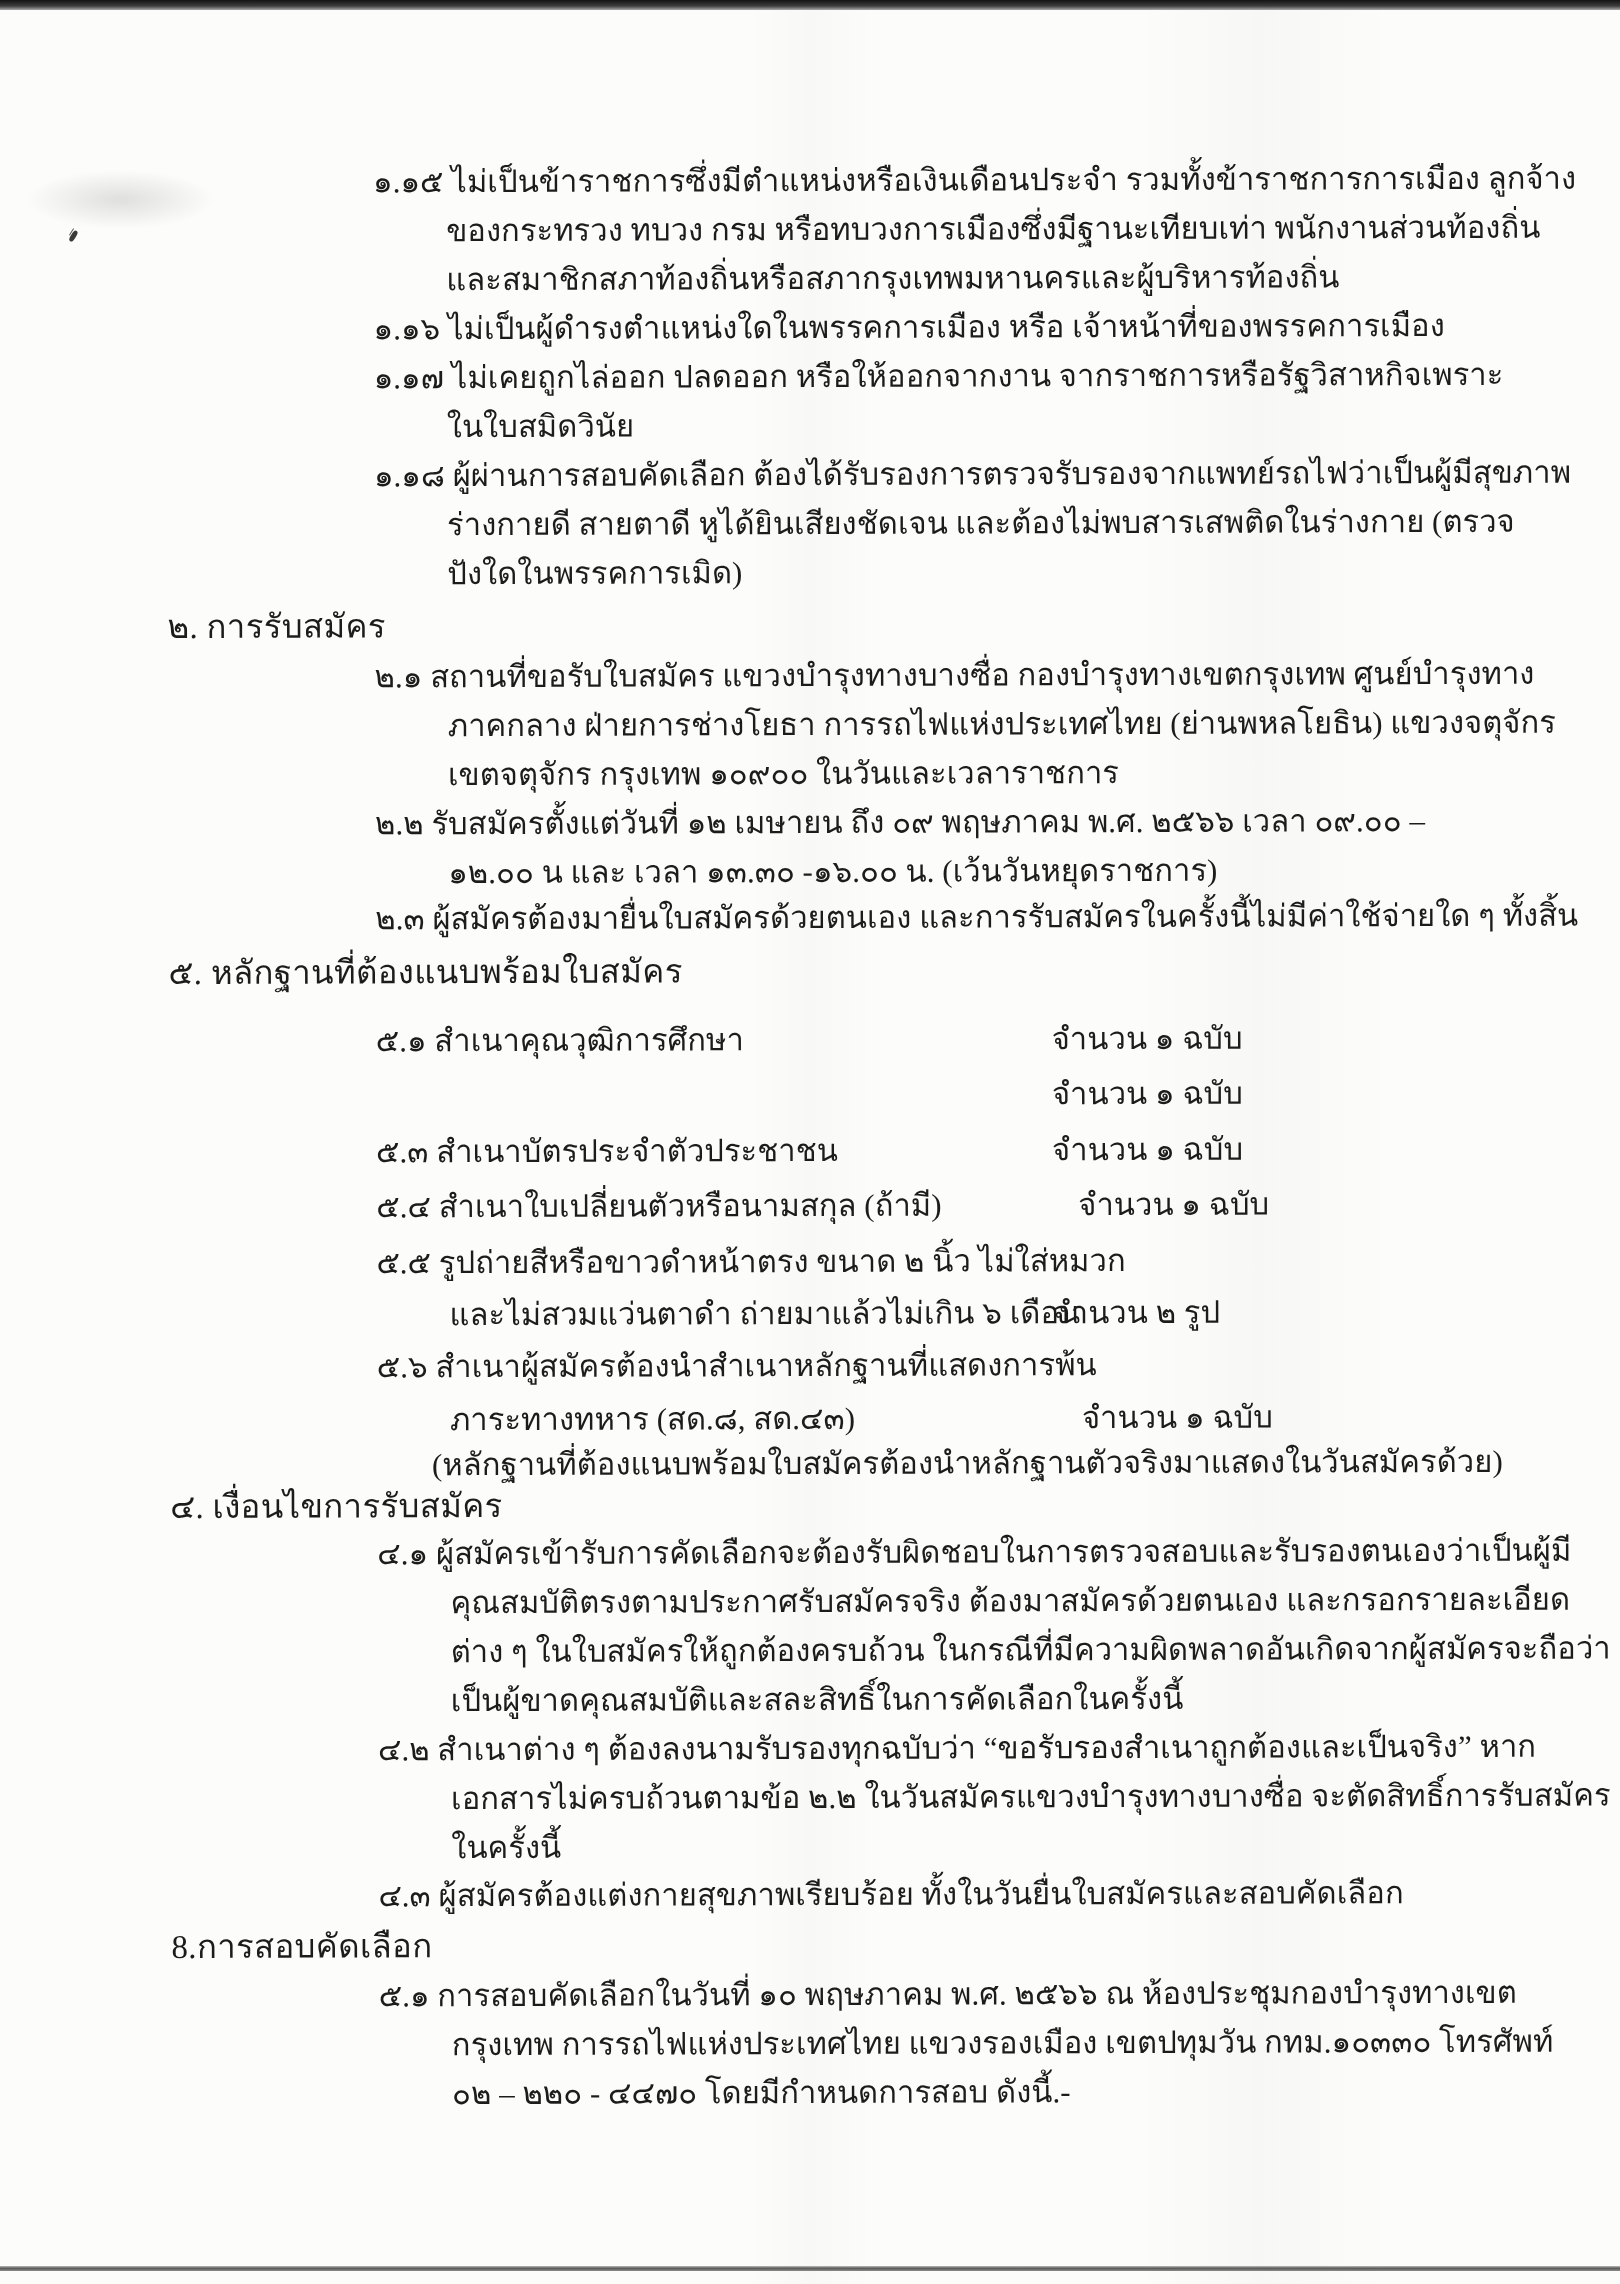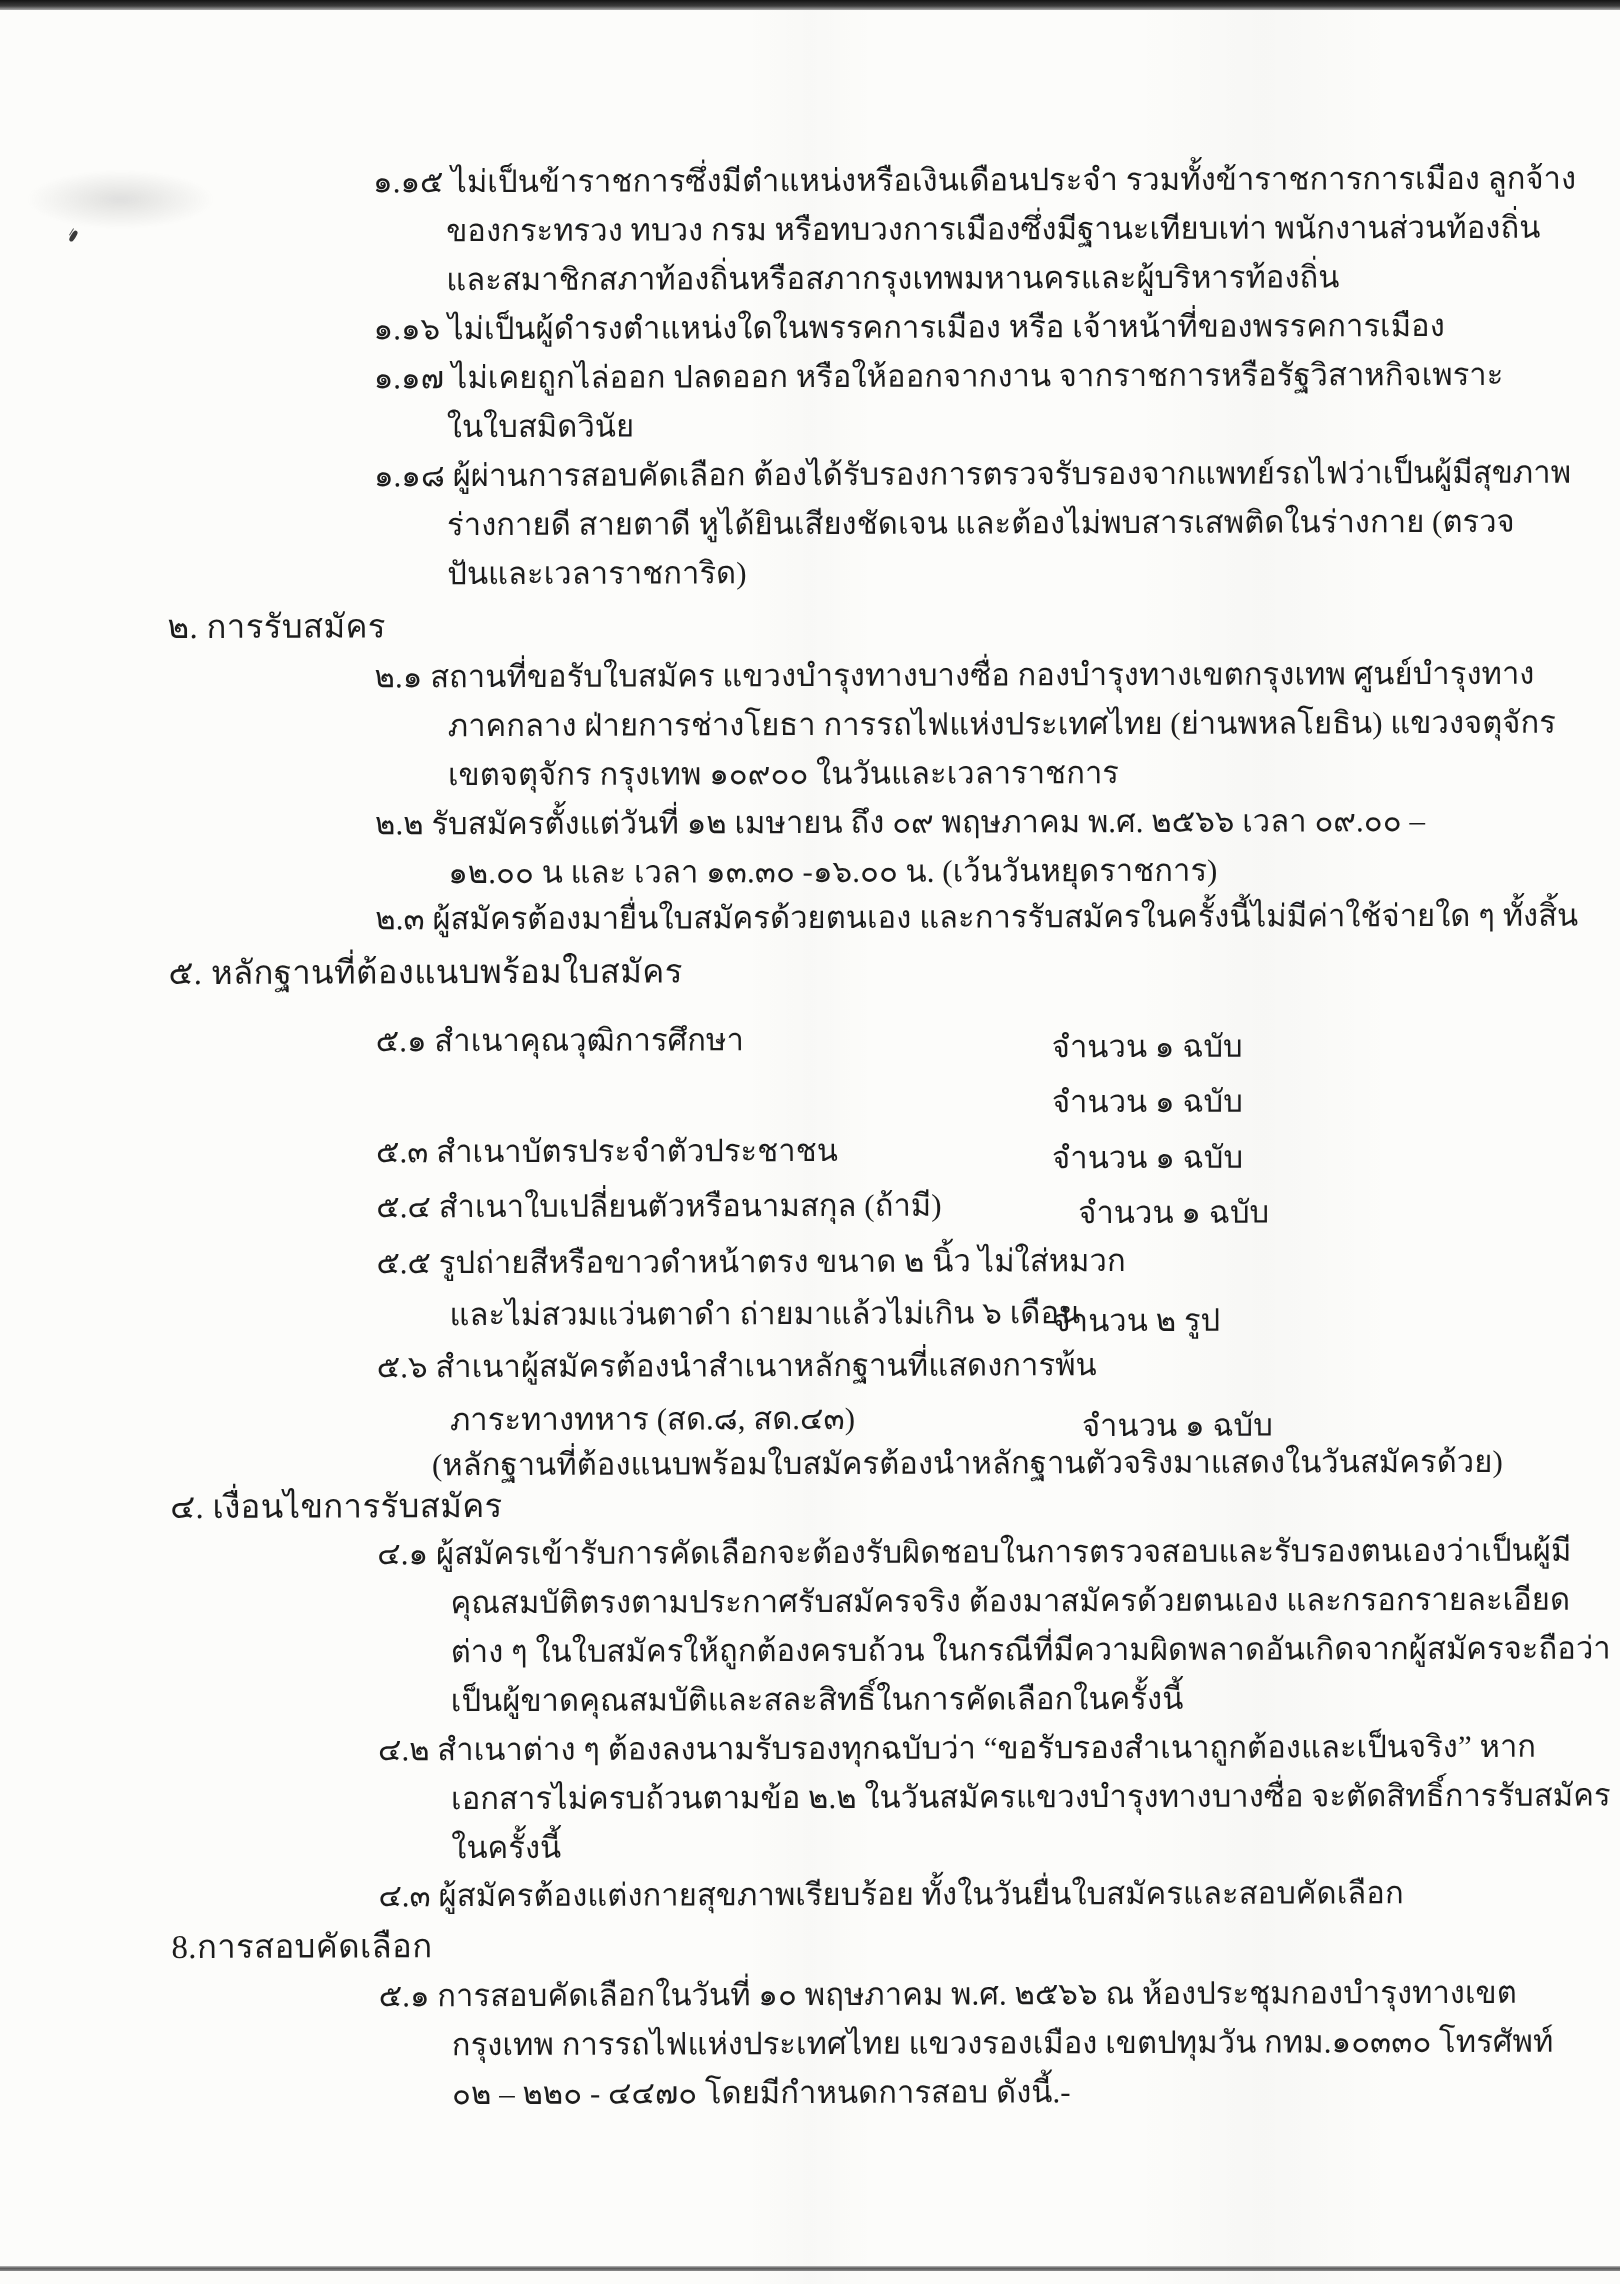--- a/index.html
+++ b/index.html
@@ -41,21 +41,21 @@
   .textblock{position:absolute;inset:0;transform:rotate(-0.18deg);}
   .ln{
     position:absolute;left:0;width:1620px;height:54px;
     font-size:31px;line-height:54px;white-space:nowrap;
   }
   .ln .txt{position:absolute;top:0;}
   .sec  .txt{left:169px;font-size:33px;letter-spacing:0.3px;}
   .item .txt{left:376px;}
   .cont .txt{left:449px;}
   .paren .txt{left:431px;}
-  .qty{position:absolute;top:8px;left:1052px;white-space:nowrap;}
+  .qty{position:absolute;top:0;left:1052px;white-space:nowrap;}
 </style>
 </head>
 <body>
 
 <div class="page">
   <div class="streaks"></div>
   <div class="smudge"></div>
   <div class="speck"></div>
 
   <div class="textblock">
@@ -78,21 +78,21 @@
     <div class="ln cont" style="top:399px">
         <span class="txt">ในใบสมิดวินัย</span>
       </div>
     <div class="ln item" style="top:448px">
         <span class="txt">๑.๑๘ ผู้ผ่านการสอบคัดเลือก ต้องได้รับรองการตรวจรับรองจากแพทย์รถไฟว่าเป็นผู้มีสุขภาพ</span>
       </div>
     <div class="ln cont" style="top:497px">
         <span class="txt">ร่างกายดี สายตาดี หูได้ยินเสียงชัดเจน และต้องไม่พบสารเสพติดในร่างกาย  (ตรวจ</span>
       </div>
     <div class="ln cont" style="top:546px">
-        <span class="txt">ปันและเวลาราชการิด)</span>
+        <span class="txt">ปังใดในพรรคการเมิด)</span>
       </div>
 
     <div class="ln sec" style="top:598px">
         <span class="txt">๒. การรับสมัคร</span>
       </div>
 
     <div class="ln item" style="top:649px">
         <span class="txt">๒.๑ สถานที่ขอรับใบสมัคร แขวงบำรุงทางบางซื่อ  กองบำรุงทางเขตกรุงเทพ   ศูนย์บำรุงทาง</span>
       </div>
     <div class="ln cont" style="top:698px">

